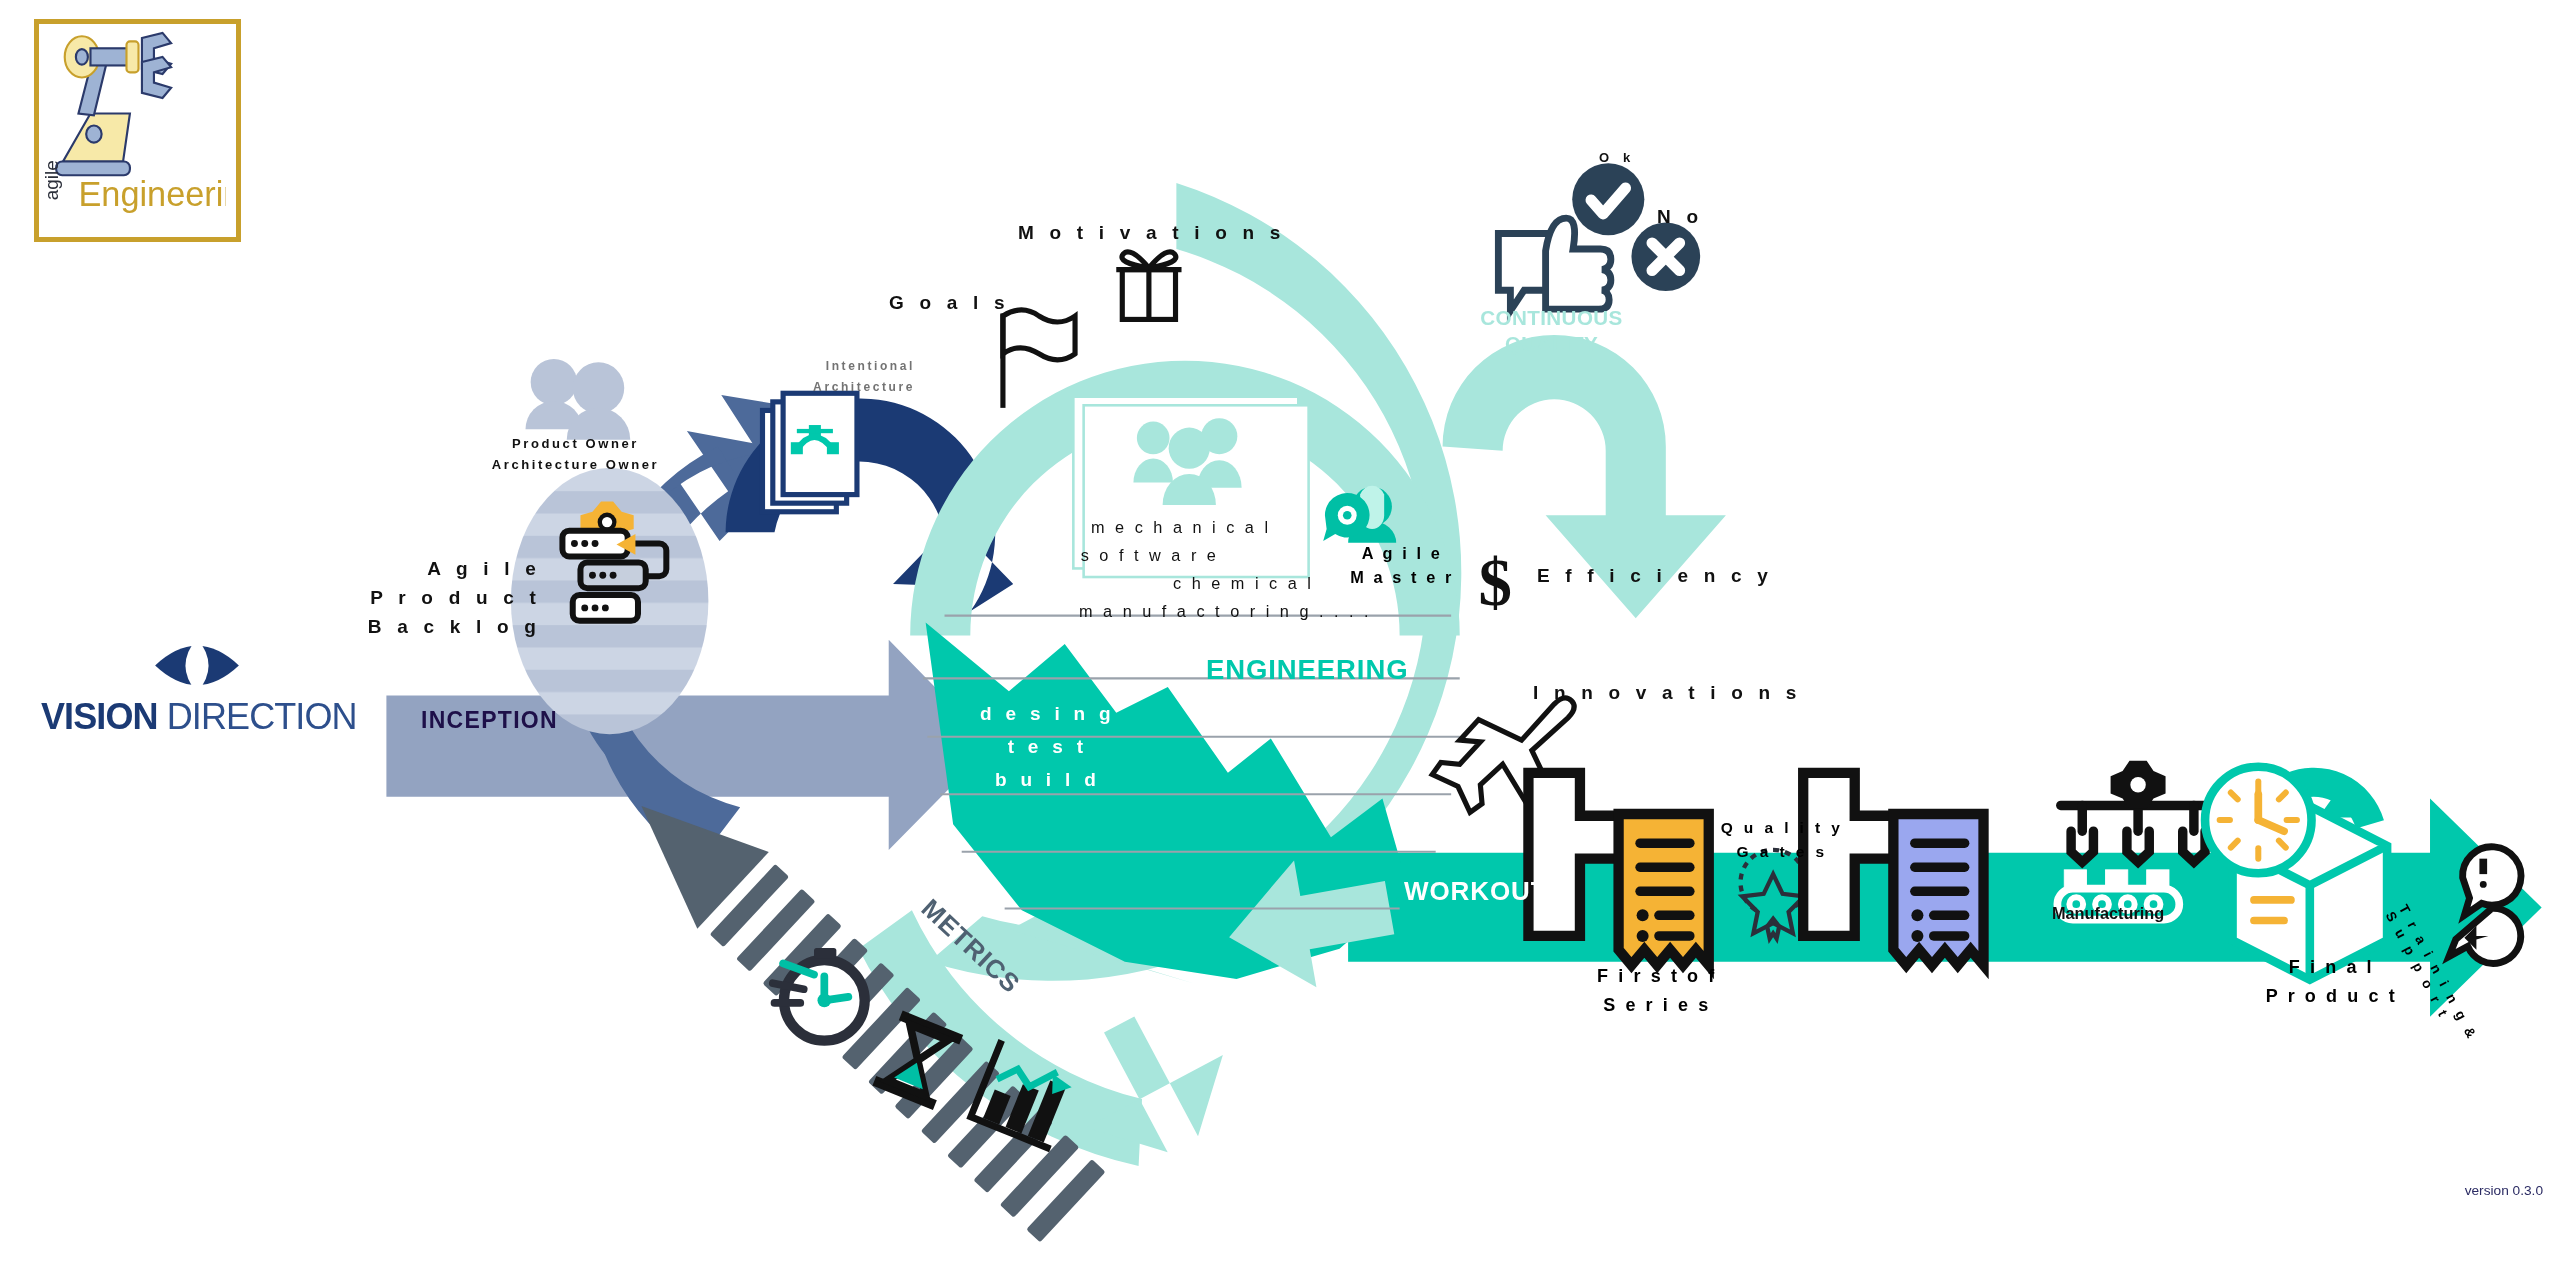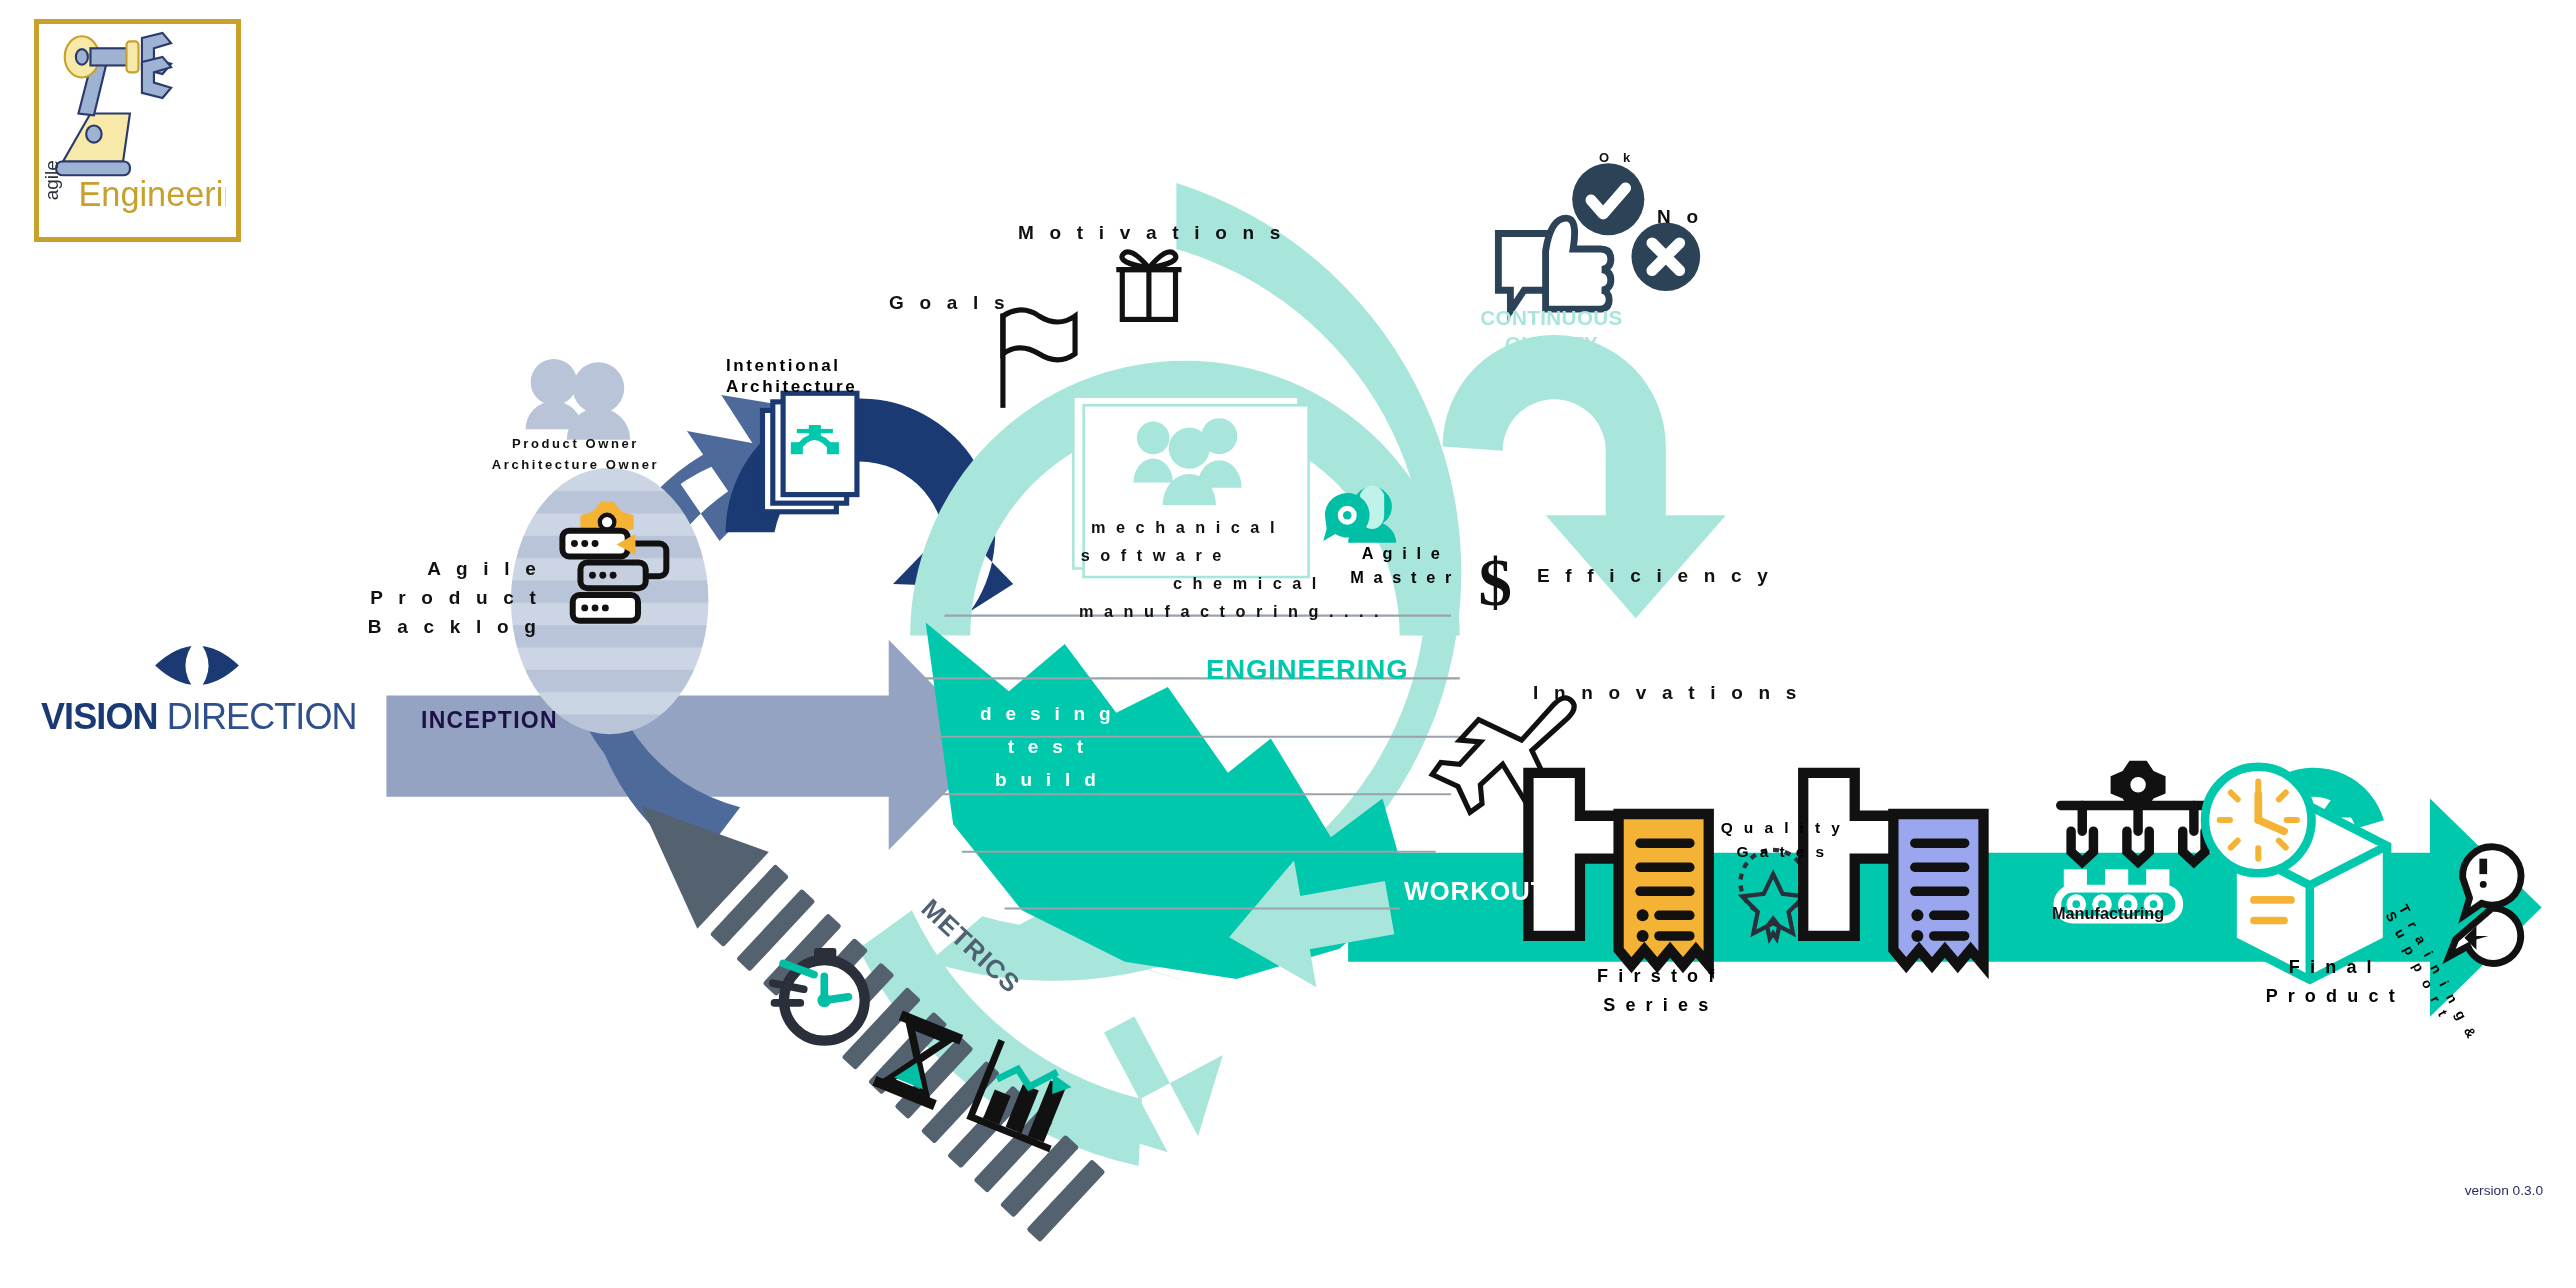--- a/index.html
+++ b/index.html
@@ -23,42 +23,42 @@
   #vision-text .b2{color:#2d4f8c;font-weight:normal;}
 
   
   .sp{letter-spacing:5.2px;font-weight:bold;color:#111;}
   .sp-sm{letter-spacing:3.4px;font-weight:bold;color:#111;}
 
   #inception-label{left:421px;top:707px;font-size:23px;font-weight:bold;color:#1e1049;letter-spacing:1.3px;}
 
   #backlog-label{left:361px;top:554px;width:180px;text-align:right;font-size:19px;line-height:29px;}
   #po-label{left:468px;top:434px;width:215px;text-align:center;font-size:13px;line-height:20.6px;letter-spacing:2.6px;}
-  #ia-label{left:726px;top:356px;width:189px;text-align:left;color:#000000;font-size:17px;line-height:20.6px;letter-spacing:2.6px;}
+  #ia-label{left:726px;top:356px;width:189px;text-align:right;color:#737373;font-size:12px;line-height:20.6px;letter-spacing:2.6px;}
 
   #goals-label{left:889px;top:292px;font-size:19px;}
   #motivations-label{left:1018px;top:222px;font-size:19px;}
   #ok-label{left:1599px;top:150px;font-size:13px;}
   #no-label{left:1657px;top:206px;font-size:19px;}
   #cq-label{left:1470px;top:305px;width:163px;text-align:center;color:#a8e6dc;font-size:20.6px;font-weight:bold;line-height:26px;letter-spacing:0.4px;}
 
   #efficiency-label{left:1537px;top:565px;font-size:19px;}
   #innovations-label{left:1533px;top:682px;font-size:19px;}
   #engineering-label{left:1206px;top:654px;font-size:27.5px;font-weight:bold;color:#00c8ac;letter-spacing:0.9px;}
   #dtb-label{left:966px;top:697px;width:163px;text-align:center;color:#fff;font-size:19px;line-height:33px;letter-spacing:4.3px;font-weight:bold;}
 
   #workout-label{left:1404px;top:876px;font-size:26px;font-weight:bold;color:#fff;letter-spacing:0.9px;}
   #qg-label{left:1696px;top:816px;width:172px;text-align:center;font-size:15.5px;line-height:24px;letter-spacing:3.4px;}
   #fos-label{left:1554px;top:962px;width:206px;text-align:center;font-size:18px;line-height:29px;}
   #pr-label{left:1812px;top:962px;width:232px;text-align:center;font-size:18px;line-height:29px;}
   #fp-label{left:2224px;top:953px;width:215px;text-align:center;font-size:18px;line-height:29px;}
   #mfg-label{left:2052px;top:904px;width:189px;font-size:16.3px;font-weight:bold;color:#111;}
   #ts-label{left:2409px;top:902px;font-size:13.7px;font-weight:bold;letter-spacing:3.4px;transform:rotate(62deg);transform-origin:left top;}
 
-  #team-card-text{left:1091px;top:513px;width:369px;font-size:16.3px;line-height:28px;letter-spacing:3px;font-weight:bold;color:#111;}
+  #team-card-text{left:1091px;top:513px;width:369px;font-size:16.3px;line-height:28px;letter-spacing:3px;font-weight:normal;color:#111;}
   #team-card-text .r2{margin-left:-10.3px;}
   #team-card-text .r3{margin-left:82px;}
   #team-card-text .r4{margin-left:-12px;}
   #am-label{left:1329px;top:541px;width:146px;text-align:center;font-size:16.3px;line-height:24px;letter-spacing:2.6px;}
 
   #metrics-label{left:936px;top:893px;font-size:26px;font-weight:bold;color:#4f6172;letter-spacing:0.9px;
                  transform:rotate(43deg);transform-origin:left top;}
 
   
   #version{right:33px;top:1183px;font-size:13.7px;color:#2b2b63;text-align:right;}

